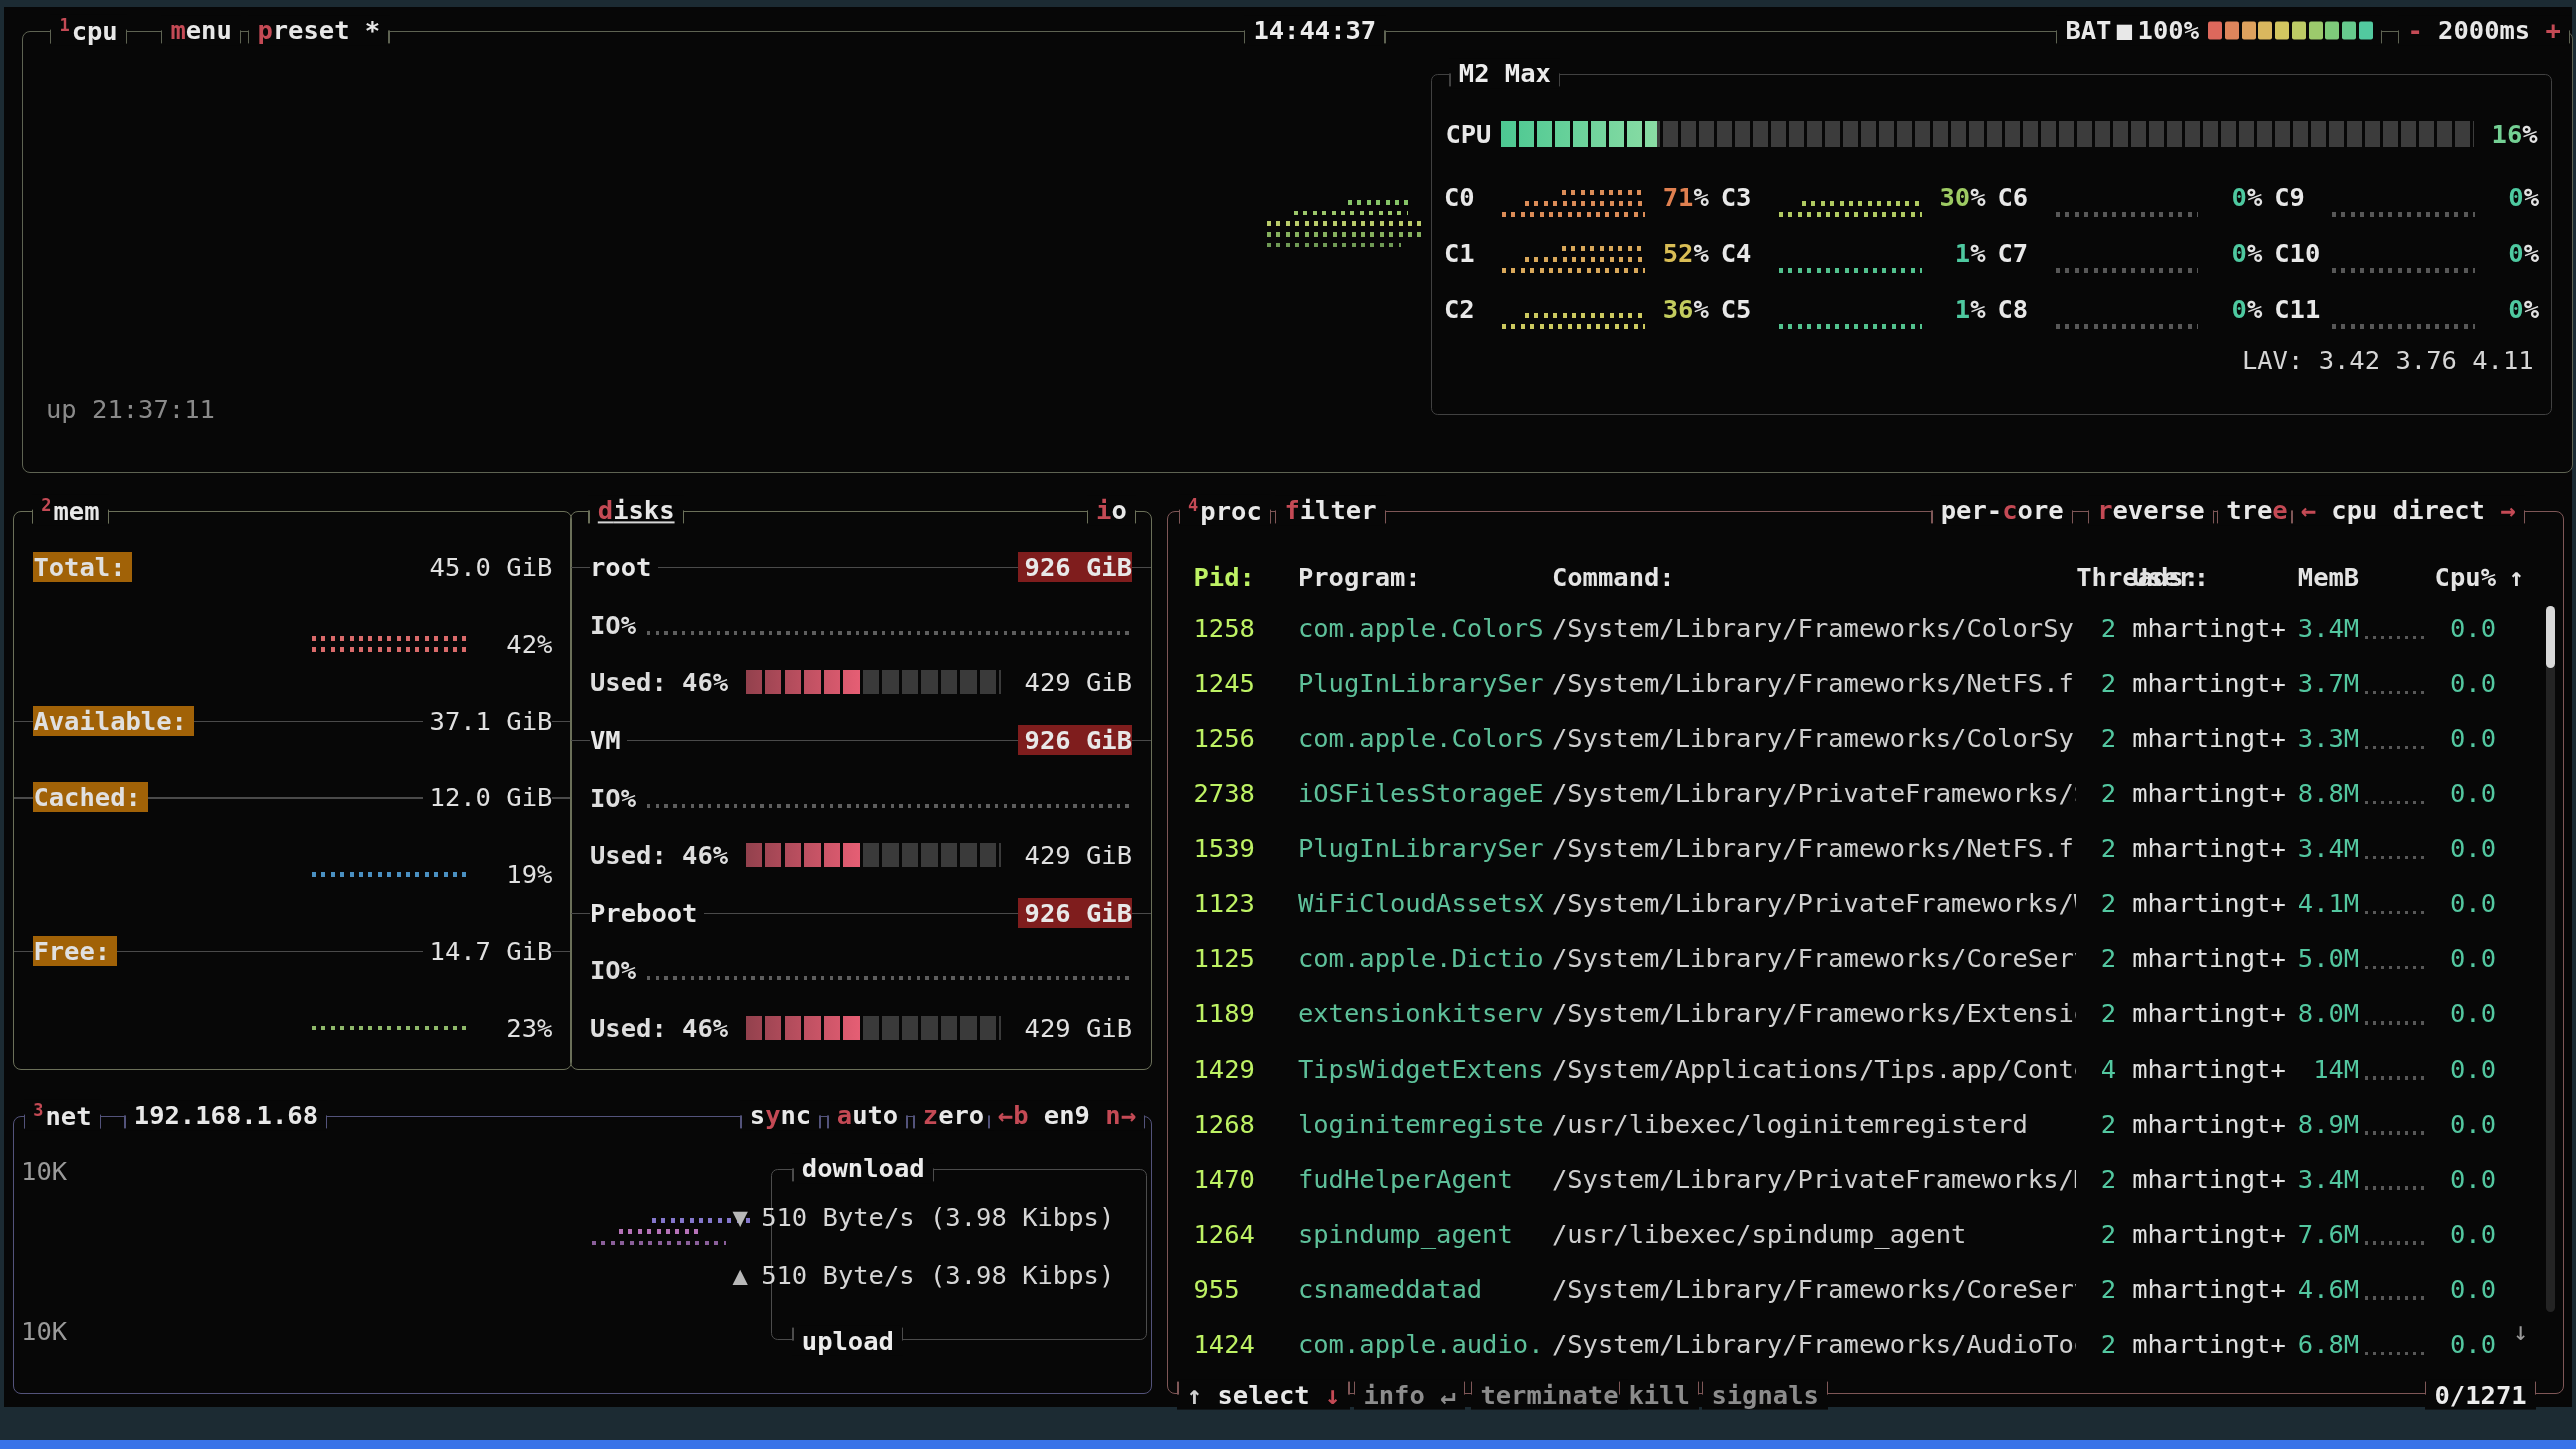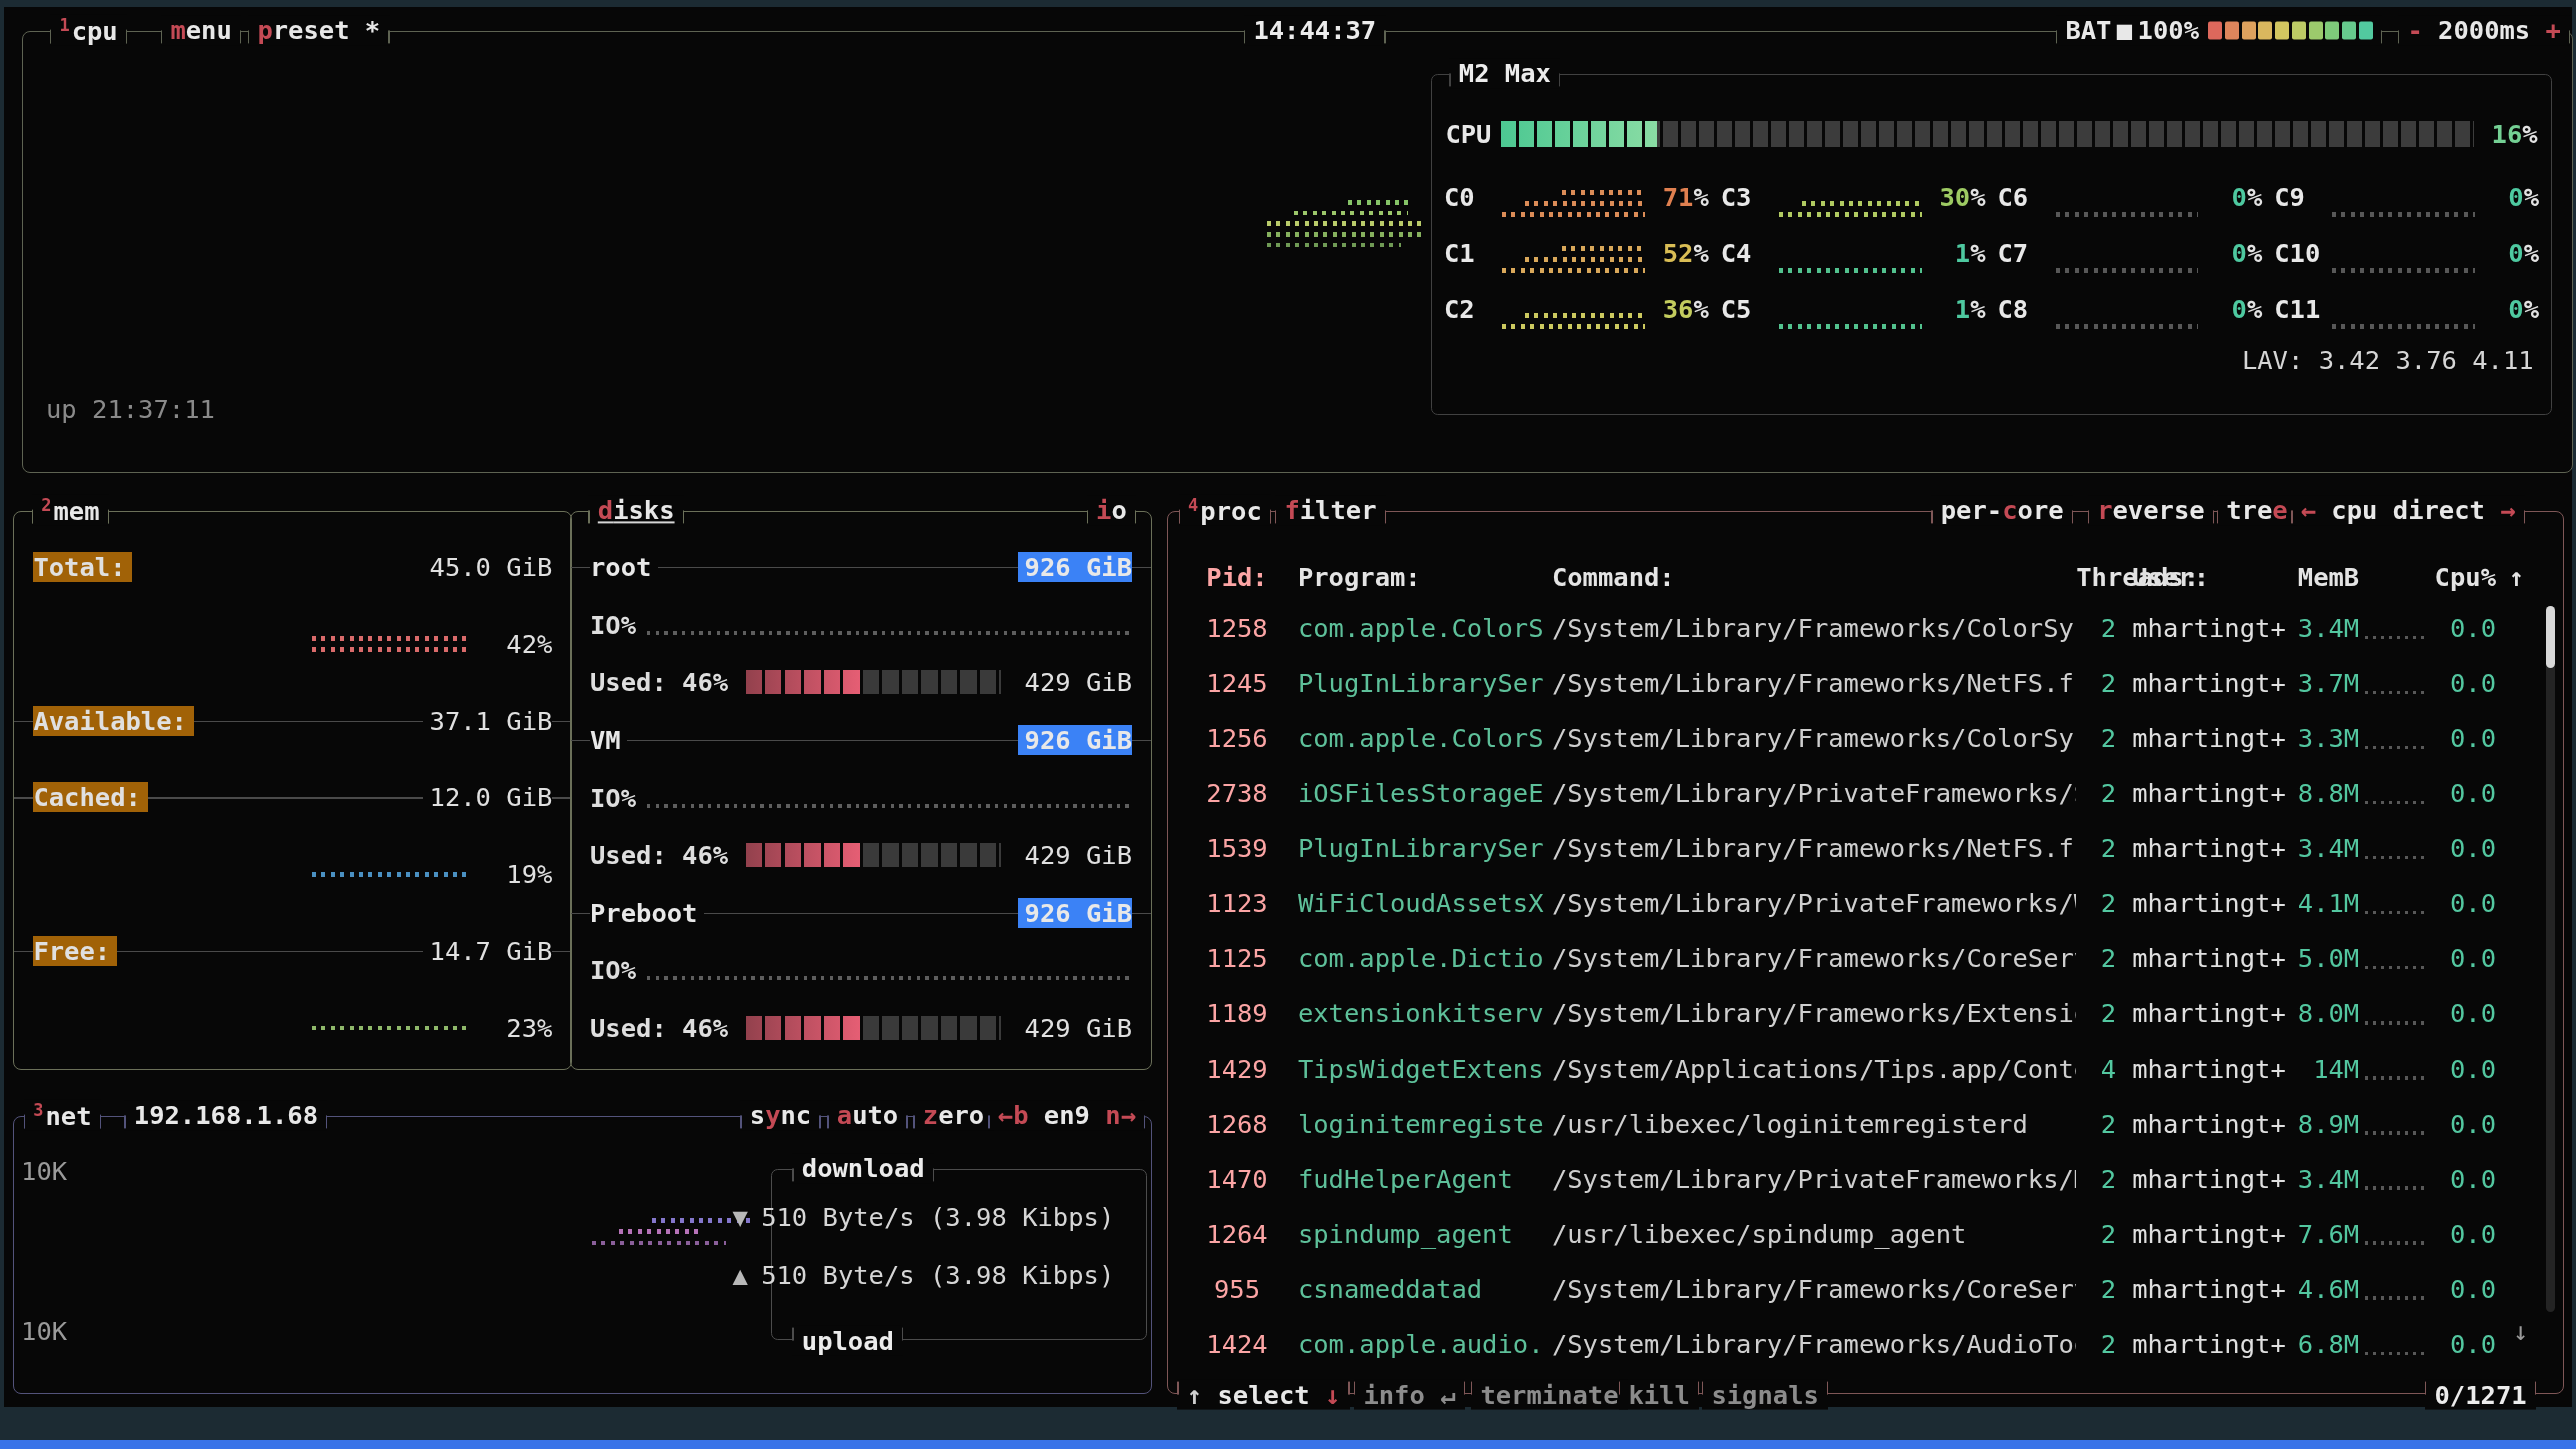--- a/index.html
+++ b/index.html
@@ -65,21 +65,21 @@
   .dotbar-wrap{display:flex;flex-direction:column;gap:6px;}
   .mem-pct{width:67px;text-align:right;color:#e0e0e0;}
 
   
   #disks-box{--bc:#6b7059;left:570px;top:511px;width:580px;height:557px;}
   #disk-rows{position:absolute;left:0;right:0;top:38px;bottom:24px;display:flex;flex-direction:column;
              justify-content:space-between;padding:0 19px;}
   .disk-name{display:flex;justify-content:space-between;align-items:center;height:34px;position:relative;}
   .disk-name.lined::before{content:'';position:absolute;left:-19px;right:-19px;top:50%;height:1.3px;background:#4a4a4a;}
   .dname{font-weight:700;position:relative;z-index:1;background:#070707;padding-right:6.7px;color:#e8e8e8;}
-  .dsize{position:relative;z-index:1;background:#3b82f6;padding-left:6.7px;font-weight:700;color:#e8e8e8;}
+  .dsize{position:relative;z-index:1;background:#7f1d1d;padding-left:6.7px;font-weight:700;color:#e8e8e8;}
   .disk-io{display:flex;align-items:center;height:34px;}
   .dlabel{color:#dedede;font-weight:700;white-space:pre;}
   .dots{flex:1;height:4px;margin-left:10.7px;position:relative;top:8px;
         background:repeating-linear-gradient(90deg,#5e5e5e 0 3.4px,transparent 3.4px 8.7px);}
   .disk-used{display:flex;align-items:center;height:34px;}
   .blockmeter{flex:1;max-width:275px;height:24px;margin:0 17.4px;position:relative;
               background:repeating-linear-gradient(90deg,#3a3a3a 0 16px,#070707 16px 19.5px);}
   .blockfill{position:absolute;left:0;top:0;bottom:0;
              background:repeating-linear-gradient(90deg,transparent 0 16px,#070707 16px 19.5px),linear-gradient(90deg,#93414d,#e85f75);}
   .dvalue{width:114px;text-align:right;color:#e0e0e0;}
@@ -95,21 +95,21 @@
   .net-graph{position:absolute;left:578px;top:101px;width:161px;height:74px;display:flex;flex-direction:column;gap:6.7px;align-items:flex-start;}
 
   
   #proc-box{--bc:#7f5757;left:1167px;top:511px;width:1395px;height:881px;}
   #proc-title{left:10.7px;} #filter-tab{left:107px;}
   #percore-tab{right:490px;} #reverse-tab{right:349px;} #tree-tab{right:266px;} #cpudirect-tab{right:38px;}
   .phead,.prow{display:flex;align-items:center;height:34px;white-space:nowrap;}
   #proc-header{position:absolute;left:25.5px;right:39px;top:48px;font-weight:700;color:#e4e4e4;}
   #proc-rows{position:absolute;left:25.5px;right:39px;top:99px;bottom:32px;display:flex;
              flex-direction:column;justify-content:space-between;}
-  .c-pid{width:87px;text-align:center;flex:none;color:#fca5a5;}
+  .c-pid{width:87px;text-align:left;flex:none;color:#bef264;}
   .c-prog{width:250px;margin-left:17.4px;flex:none;overflow:hidden;color:var(--program);}
   .c-cmd{flex:1;margin-left:4px;overflow:hidden;color:#cfcfcf;}
   .c-thr{width:40px;text-align:right;flex:none;color:var(--teal);}
   .c-user{width:160px;margin-left:16px;flex:none;overflow:hidden;color:#e0e0e0;}
   .c-mem{width:67px;text-align:right;flex:none;color:var(--teal);}
   .c-lead{width:64px;flex:none;height:3.4px;margin:0 5.4px;position:relative;top:9.4px;
           background:repeating-linear-gradient(90deg,#585858 0 3.4px,transparent 3.4px 8px);}
   .c-cpu{width:62px;text-align:right;flex:none;color:var(--teal);}
   .c-arr{width:28px;flex:none;text-align:right;color:#e4e4e4;}
   .phead .c-prog,.phead .c-cmd,.phead .c-thr,.phead .c-mem,.phead .c-cpu{color:#e4e4e4;}

